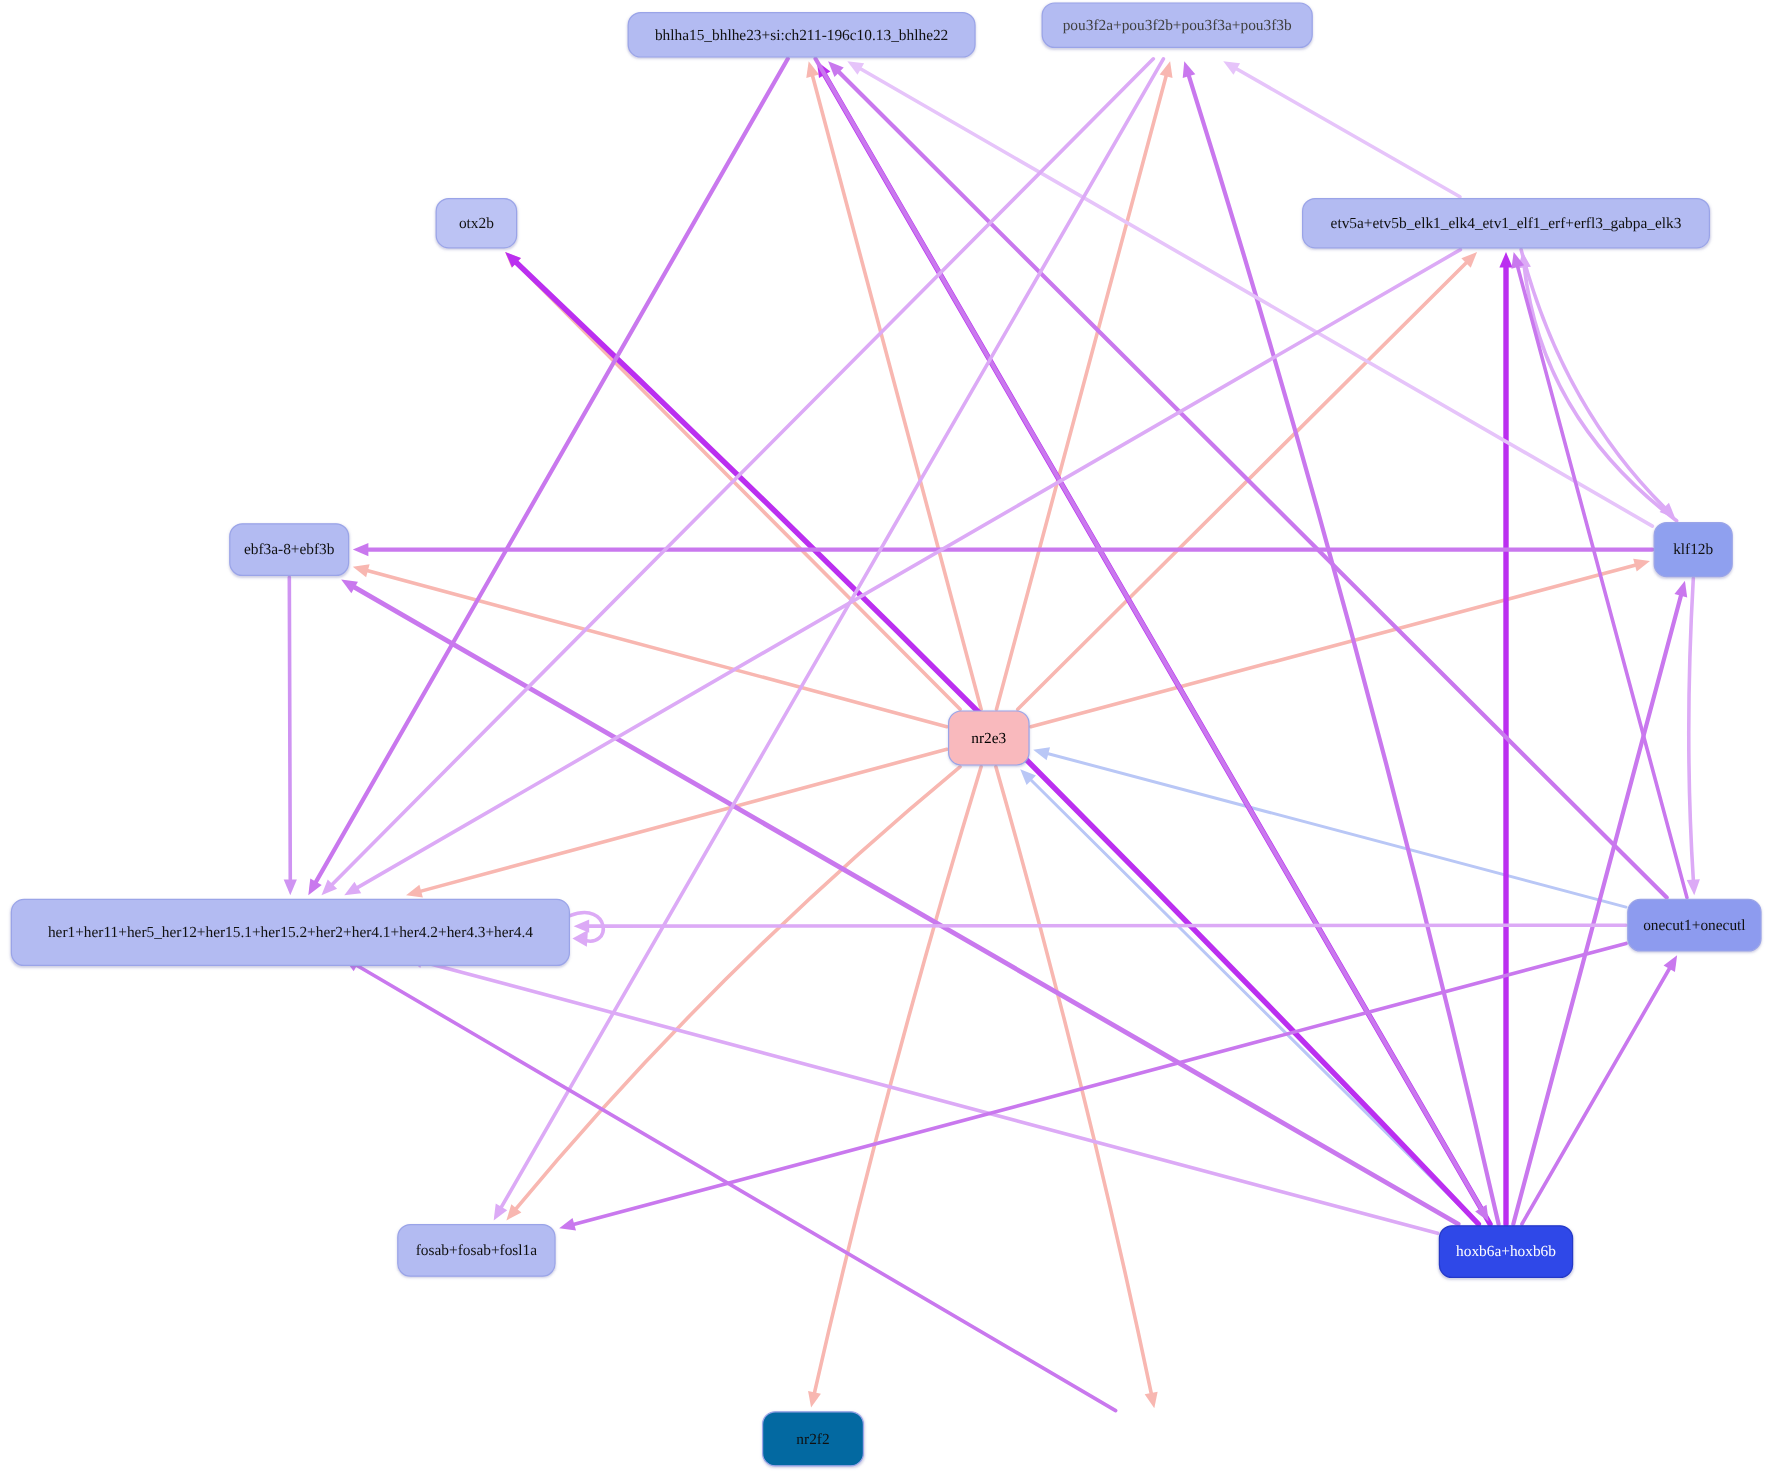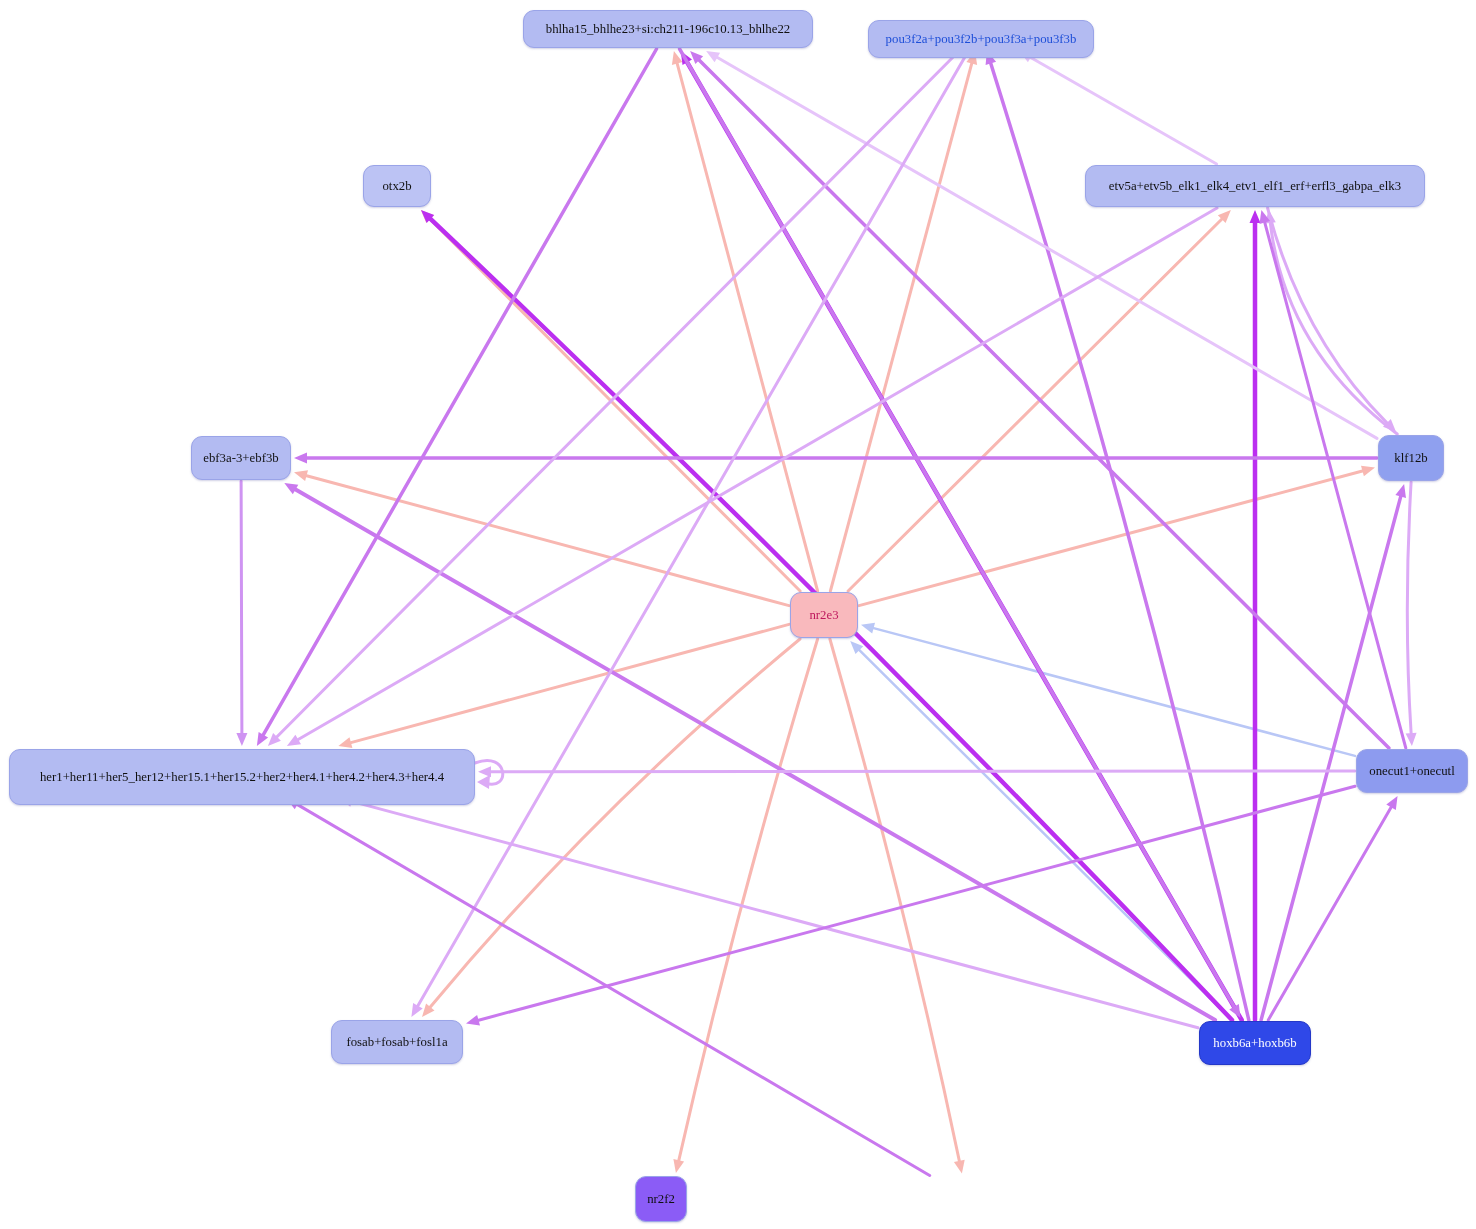--- a/index.html
+++ b/index.html
@@ -164,24 +164,24 @@
         <path d="M 241.1 481.0 Q 241.5 613.5 241.9 733.0" fill="none" stroke="#cf94f2" stroke-width="3" stroke-linecap="round"></path>
         <polygon points="241.9,746.0 236.4,733.0 247.4,733.0" fill="#cf94f2"></polygon>
       </g>
       <g>
         <path d="M 475 763 C 509 750, 511 792, 485 783" fill="none" stroke="#dcaaf6" stroke-width="3" stroke-linecap="round"></path>
         <polygon points="477,782 490,775 489,789" fill="#dcaaf6"></polygon>
       </g>
     </svg>
 
 <div class="node" style="left: 523px; top: 10px; width: 290px; height: 38px; background: rgb(179, 187, 242); border: 1px solid rgb(154, 164, 232); color: rgb(16, 16, 16);">bhlha15_bhlhe23+si:ch211-196c10.13_bhlhe22</div>
-    <div class="node" style="left: 868px; top: 20px; width: 226px; height: 38px; background: rgb(179, 187, 242); border: 1px solid rgb(154, 164, 232); color: #1d4ed8;">pou3f2a+pou3f2b+pou3f3a+pou3f3b</div>
+    <div class="node" style="left: 868px; top: 2px; width: 226px; height: 38px; background: rgb(179, 187, 242); border: 1px solid rgb(154, 164, 232); color: #404040;">pou3f2a+pou3f2b+pou3f3a+pou3f3b</div>
     <div class="node" style="left: 363px; top: 165px; width: 68px; height: 42px; background: rgb(188, 195, 244); border: 1px solid rgb(154, 164, 232); color: rgb(16, 16, 16);">otx2b</div>
     <div class="node" style="left: 1085px; top: 165px; width: 340px; height: 42px; background: rgb(179, 187, 242); border: 1px solid rgb(154, 164, 232); color: rgb(16, 16, 16);">etv5a+etv5b_elk1_elk4_etv1_elf1_erf+erfl3_gabpa_elk3</div>
-    <div class="node" style="left: 191px; top: 436px; width: 100px; height: 44px; background: rgb(179, 187, 242); border: 1px solid rgb(154, 164, 232); color: rgb(16, 16, 16);">ebf3a-3+ebf3b</div>
+    <div class="node" style="left: 191px; top: 436px; width: 100px; height: 44px; background: rgb(179, 187, 242); border: 1px solid rgb(154, 164, 232); color: rgb(16, 16, 16);">ebf3a-8+ebf3b</div>
     <div class="node" style="left: 1378px; top: 435px; width: 66px; height: 46px; background: rgb(143, 160, 239); border: 1px solid rgb(154, 164, 232); color: rgb(16, 16, 16);">klf12b</div>
-    <div class="node" style="left: 790px; top: 592px; width: 68px; height: 46px; background: rgb(249, 185, 189); border: 1px solid rgb(154, 164, 232); color: #be185d;">nr2e3</div>
+    <div class="node" style="left: 790px; top: 592px; width: 68px; height: 46px; background: rgb(249, 185, 189); border: 1px solid rgb(154, 164, 232); color: #000000;">nr2e3</div>
     <div class="node" style="left: 9px; top: 749px; width: 466px; height: 56px; background: rgb(179, 187, 242); border: 1px solid rgb(154, 164, 232); color: rgb(16, 16, 16);">her1+her11+her5_her12+her15.1+her15.2+her2+her4.1+her4.2+her4.3+her4.4</div>
     <div class="node" style="left: 1356px; top: 749px; width: 112px; height: 44px; background: rgb(141, 155, 239); border: 1px solid rgb(154, 164, 232); color: rgb(16, 16, 16);">onecut1+onecutl</div>
     <div class="node" style="left: 331px; top: 1020px; width: 132px; height: 44px; background: rgb(179, 187, 242); border: 1px solid rgb(154, 164, 232); color: rgb(16, 16, 16);">fosab+fosab+fosl1a</div>
     <div class="node" style="left: 1199px; top: 1021px; width: 112px; height: 44px; background: rgb(47, 72, 232); border: 1px solid rgb(36, 56, 200); color: rgb(255, 255, 255);">hoxb6a+hoxb6b</div>
-    <div class="node" style="left: 635px; top: 1176px; width: 52px; height: 46px; background: #8b5cf6; border: 1px solid rgb(154, 164, 232); color: rgb(16, 16, 16);">nr2f2</div>
+    <div class="node" style="left: 635px; top: 1176px; width: 85px; height: 46px; background: #0369a1; border: 1px solid rgb(154, 164, 232); color: rgb(16, 16, 16);">nr2f2</div>
   </div>
 
 </body></html>

